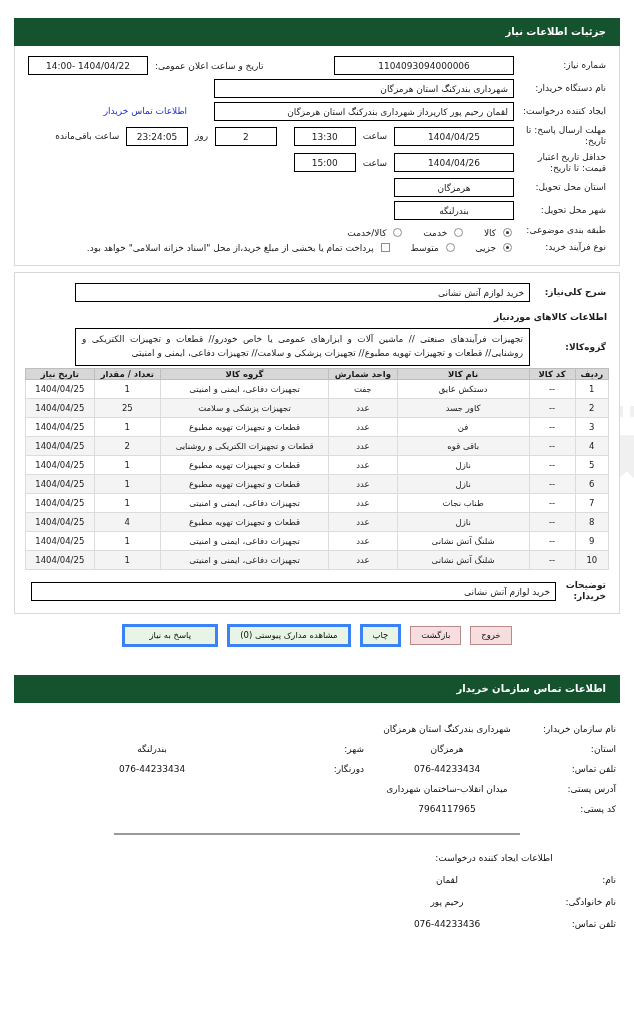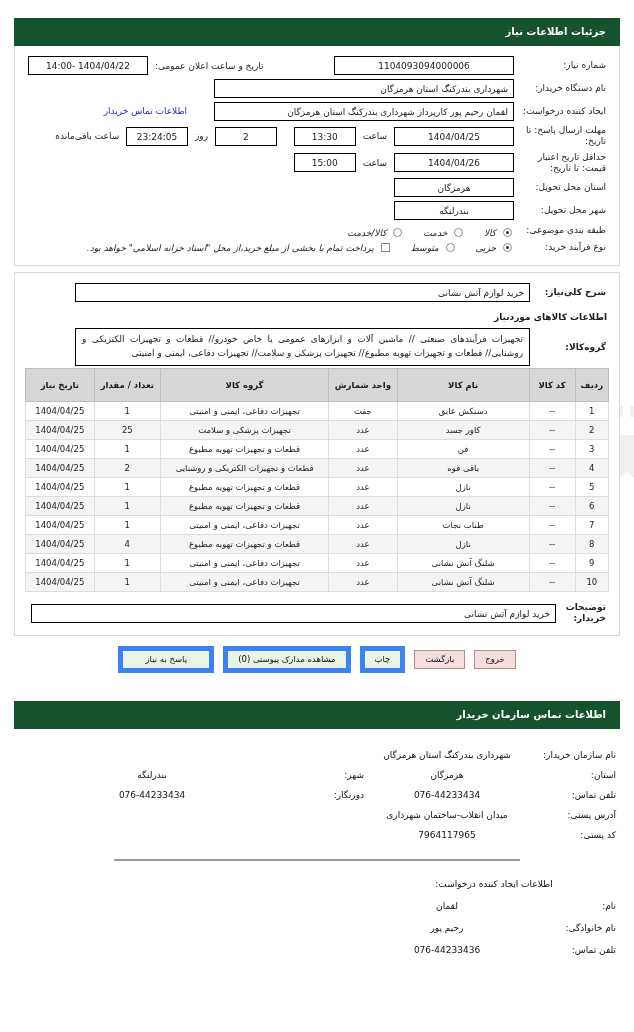--- a/index.html
+++ b/index.html
@@ -101,21 +101,21 @@
     box-sizing:border-box;position:relative;margin:0 2px;
   }
   .radio.on::after{
     content:"";position:absolute;inset:2px;border-radius:50%;background:#333;
   }
   .chk{
     display:inline-block;width:9px;height:9px;
     border:1px solid #8c8c8c;background:#fff;vertical-align:-1px;
     box-sizing:border-box;margin:0 2px;
   }
-  .opt{display:inline-block;margin-left:14px;white-space:nowrap;font-size:9px;font-style:italic;}
+  .opt{display:inline-block;margin-left:14px;white-space:nowrap;font-size:9px;}
   .opt .t{padding:0 2px;}
 
   
   .groupbox{
     border:1px solid #000;background:#fff;
     padding:4px 6px;font-size:9px;line-height:1.55;text-align:justify;
     box-sizing:border-box;
   }
   .bold{font-weight:bold;}
 
@@ -133,21 +133,21 @@
     width:100%;
     border-collapse:collapse;
     font-size:9px;
     border:1px solid #c3c3c3;
   }
   table.items th{
     background:#d7d7d7;
     border:1px solid #bdbdbd;
     font-weight:bold;
     font-size:8.5px;
-    padding:11px 3px;
+    padding:0 3px;
     color:#1a1a1a;
     white-space:nowrap;
   }
   table.items td{
     border:1px solid #dcdcdc;
     padding:4px 4px;
     text-align:center;
     font-size:8.5px;
     background:#fff;
     white-space:nowrap;
@@ -155,21 +155,21 @@
   table.items tr:nth-child(even) td{background:#f4f4f4;}
   td.c-group{text-align:center;}
 
   
   .btnrow{
     text-align:center;
     padding:10px 0 8px 0;
   }
   .btn{
     display:inline-block;
-    border:5px solid #3b82f6;
+    border:3px solid #3b82f6;
     background:#e8f4e6;
     font-size:8.5px;
     padding:3px 10px 4px 10px;
     margin:0 3px;
     color:#111;
     cursor:pointer;
     min-width:40px;
     box-sizing:border-box;
   }
   .btn.wide{min-width:118px;}

